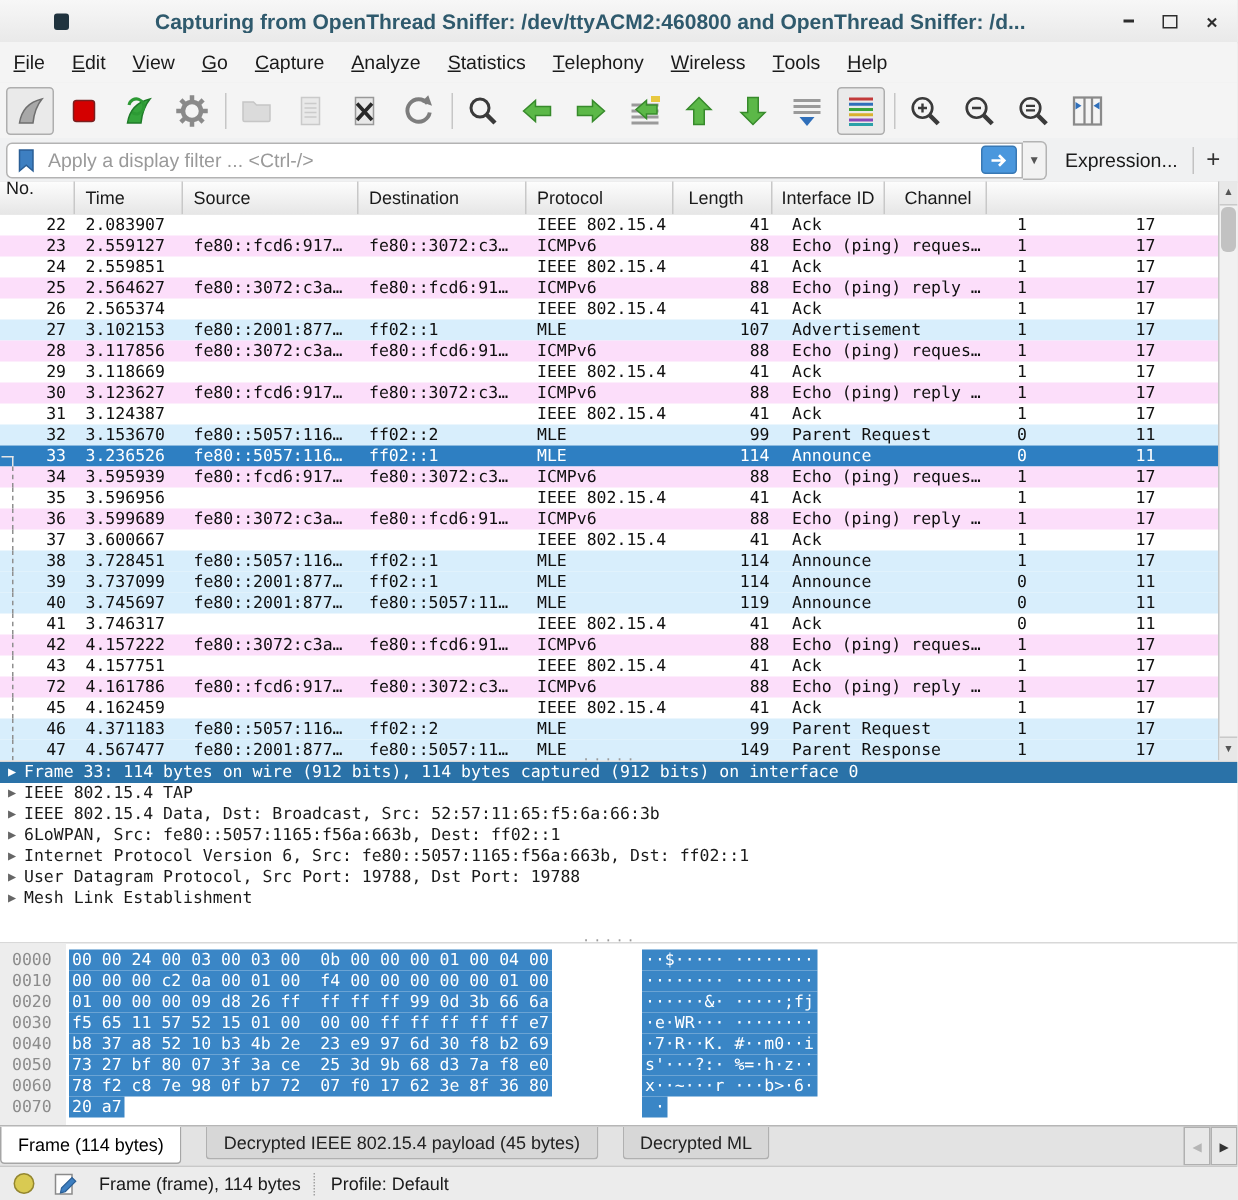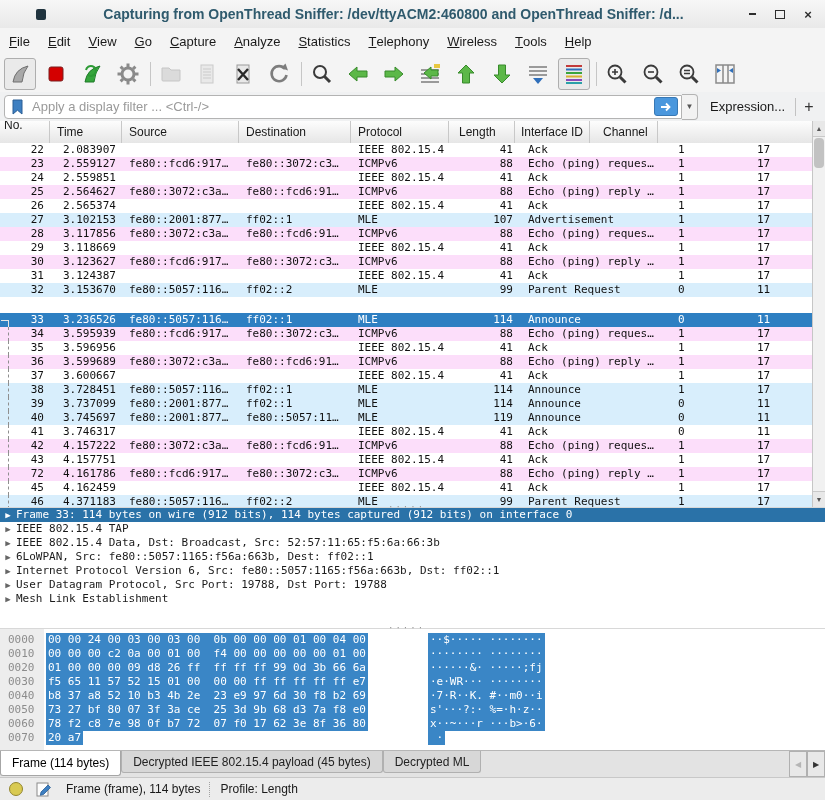--- a/index.html
+++ b/index.html
@@ -48,24 +48,24 @@
   #plist-header{position:absolute;top:121px;left:0;width:812px;height:22px;display:flex;
     background:linear-gradient(#fdfdfd,#e6e6e6);border-bottom:1px solid #bcbcbc;
     font-size:12px;align-items:center;}
   .hcell{height:22px;display:flex;align-items:center;border-right:1px solid #c8c8c8;
     box-sizing:border-box;padding-left:5px;white-space:nowrap;overflow:hidden;}
   #plist-rows{position:absolute;top:143px;left:0;width:812px;height:364px;background:#fff;
     font:11px/14px "DejaVu Sans Mono",monospace;color:#101010;}
   .prow{height:14px;display:flex;position:relative;white-space:nowrap;}
   .prow.pink{background:var(--row-pink);}
   .prow.blue{background:var(--row-blue);}
-  .prow.sel{background:var(--sel);color:#fff;margin-top:16px;}
+  .prow.sel{background:var(--sel);color:#fff;}
   .pcell{box-sizing:border-box;overflow:hidden;}
   .c-no{width:50px;text-align:right;padding-right:6px;}
-  .c-time{width:72px;padding-left:7px;text-align:center;}
+  .c-time{width:72px;padding-left:7px;}
   .c-src{width:117px;padding-left:7px;}
   .c-dst{width:112px;padding-left:7px;}
   .c-proto{width:98px;padding-left:7px;}
   .c-len{width:66px;text-align:right;padding-right:2px;}
   .c-info{width:154px;padding-left:13px;}
   .c-if{width:75px;padding-left:9px;}
   .c-ch{width:68px;padding-left:13px;}
   #plist-header .c-no{text-align:left;padding:0 0 15px 4px;}
   #plist-header .c-len{text-align:left;padding:0 0 0 10px;}
   #plist-header .c-info{padding-left:13px;}
@@ -94,21 +94,21 @@
     border-top:1px solid #d8d8d8;font:11px/14px "DejaVu Sans Mono",monospace;box-sizing:border-box;}
   #hex-offstrip{position:absolute;top:0;left:0;width:44px;height:121px;background:#ededed;}
   .hline{position:relative;height:14px;}
   .hline .off{position:absolute;left:8px;color:#8c8c8c;}
   .hline .hx{position:absolute;left:46px;white-space:pre;background:var(--hexsel);color:#fff;padding:0 2px;}
   .hline .as{position:absolute;left:428px;white-space:pre;background:var(--hexsel);color:#fff;padding:0 2px;}
   #hexlines{padding-top:4px;position:relative;}
   
   #tabbar{position:absolute;top:750px;left:0;width:825px;height:27px;background:#e3e3e3;
     border-top:1px solid #b6b6b6;display:flex;font-size:12px;box-sizing:border-box;}
-  #tabstrip{flex:1;display:flex;overflow:hidden;}
+  #tabstrip{flex:1;display:flex;overflow:hidden;gap:16px;}
   .tab{padding:0 11px;display:flex;align-items:center;white-space:nowrap;background:#d7d7d7;
     border:1px solid #b0b0b0;border-top:none;border-radius:0 0 3px 3px;height:21px;margin-top:0;color:#222;}
   .tab.active{background:#fff;border-color:#a6a6a6;height:24px;color:#000;z-index:2;}
   .tabarrow{width:16px;height:24px;border:1px solid #b0b0b0;background:#e8e8e8;display:flex;
     align-items:center;justify-content:center;font-size:8px;color:#333;}
   .tabarrow.dis{color:#b5b5b5;}
   
   #statusbar{position:absolute;top:777px;left:0;width:825px;height:23px;background:#ececec;
     border-top:1px solid #c8c8c8;display:flex;align-items:center;font-size:12px;box-sizing:border-box;}
   #expert-dot{margin-left:8px;}
@@ -734,14 +734,14 @@
 <div id="statusbar">
   <svg id="expert-dot" width="16" height="16">
       <circle cx="8" cy="8" r="6.5" fill="#d9ca52" stroke="#93862f"></circle>
     </svg>
   <svg id="comment-ic" width="18" height="17">
       <rect x="3" y="2" width="11" height="13" fill="#fdfdfd" stroke="#8a8a8a"></rect>
       <path d="M7 11 L14 4 l2.5 2.5 L9.5 13.5 l-3.2 .8 z" fill="#3d7fc1" stroke="#2a5e95" stroke-width="0.8"></path>
     </svg>
   <span id="frame-info">Frame (frame), 114 bytes</span>
   <span class="ssep"></span>
-  <span id="profile-label">Profile: Length</span>
+  <span id="profile-label">Profile: Default</span>
 </div>
 
 </body></html>

